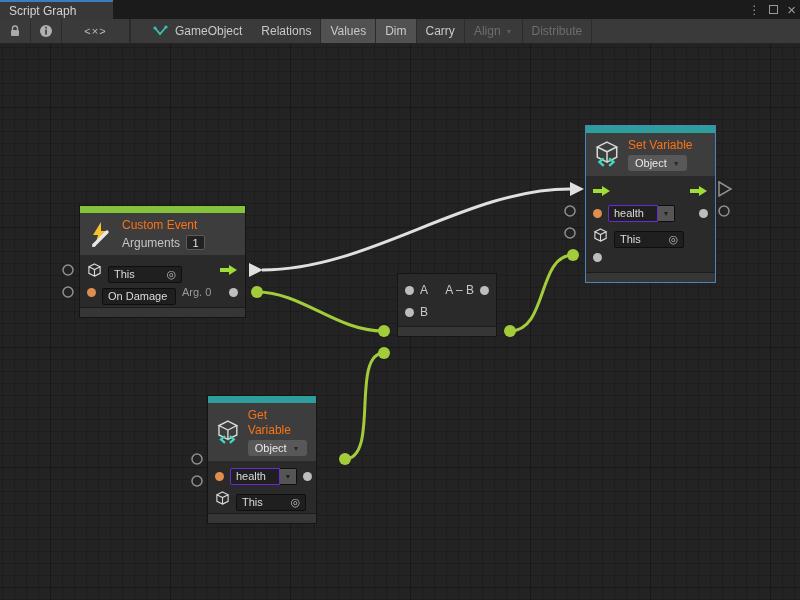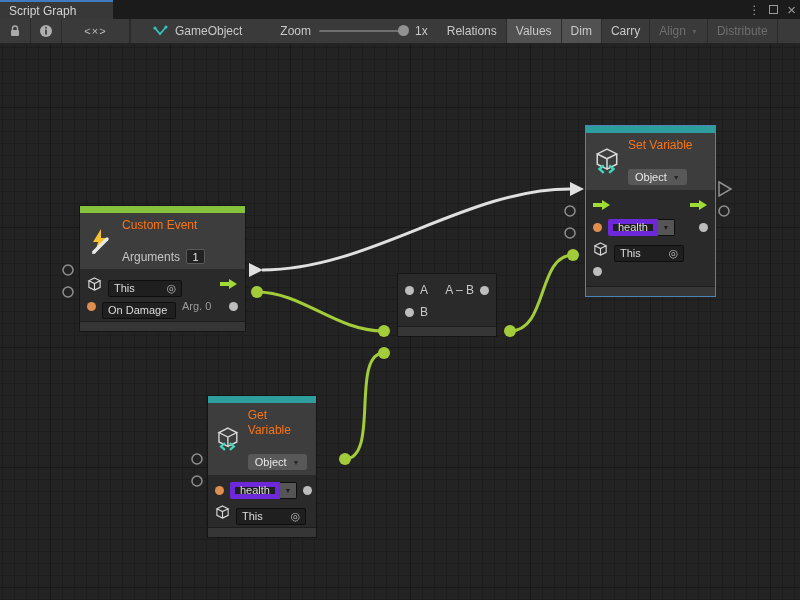--- a/index.html
+++ b/index.html
@@ -42,38 +42,38 @@
     background-size:120px 120px, 120px 120px, 12px 12px, 12px 12px;
     background-position:50px 63px, 50px 63px, 2px 3px, 2px 3px; }
   .wires { position:absolute; top:0; left:0; width:800px; height:556px; }
 
   
   .node { position:absolute; background:#2a2a2a; border:1px solid #151515; }
   .node.selected { border:1px solid #4d83b8; }
   .accent { height:7px; }
   .nhead { background:#3d3d3d; display:flex; align-items:center; gap:8px; padding:5px 8px; }
   .nhead .ttl { font-size:12px; color:#f97316; line-height:15px; }
-  .nhead .sub { display:flex; align-items:center; gap:6px; margin-top:16px; }
+  .nhead .sub { display:flex; align-items:center; gap:6px; margin-top:2px; }
   .nbody { padding:4px 0; }
   .prow { display:flex; align-items:center; height:22px; padding:0 7px; gap:6px; font-size:12px; color:#c8c8c8; }
   .nfoot { height:10px; background:#363636; border-top:1px solid #1c1c1c; }
 
   .dot { width:9px; height:9px; border-radius:50%; flex:0 0 auto; }
   .dot.orange { background:#e08e4e; }
   .dot.gray { background:#bdbdbd; }
 
   .field { display:flex; align-items:center; justify-content:space-between; background:#1f1f1f;
            border:1px solid #0e0e0e; border-radius:2px; height:17px; padding:0 5px;
            color:#dcdcdc; font-size:11px; flex:0 0 auto;margin-top:8px; }
   .field .tgt { color:#c0c0c0; font-size:11px; line-height:1; }
   .dd-gray { display:flex; align-items:center; gap:6px; background:#585858; border-radius:3px;
              height:16px; padding:0 7px; color:#e8e8e8; font-size:11px; }
   .dd-gray .arr { font-size:7px; color:#262626; }
   .dd-dark { display:flex; flex:0 0 auto; height:17px; }
-  .dd-dark .txt { background:#1f1f1f; border:5px solid #6d28d9; border-radius:2px 0 0 2px;
+  .dd-dark .txt { background:#1f1f1f; border:1px solid #6d28d9; border-radius:2px 0 0 2px;
                   width:50px; display:flex; align-items:center; padding:0 5px; color:#dcdcdc; font-size:11px; }
   .dd-dark .btn { width:17px; background:#555555; border:1px solid #0e0e0e; border-left:0;
                   border-radius:0 2px 2px 0; display:flex; align-items:center; justify-content:center;
                   color:#1e1e1e; font-size:7px; }
   .argl { color:#9a9a9a; font-size:11px; }
   .minus-bar { width:17px; height:4px; background:#f0f0f0; border-radius:2px; }
   .push { margin-left:auto; }
 </style>
 </head>
 <body>
@@ -111,27 +111,20 @@
 
     <div class="gameobj">
       <svg width="15" height="14" viewBox="0 0 15 14">
         <path d="M2 4 L7 10 L13 3" fill="none" stroke="#34c3b5" stroke-width="1.8"></path>
         <circle cx="2" cy="4" r="1.6" fill="#34c3b5"></circle>
         <circle cx="13" cy="3" r="1.6" fill="#34c3b5"></circle>
       </svg>
       <span>GameObject</span>
     </div>
 
-    <div class="zoomgrp">
-      <span>Zoom</span>
-      <div class="zoom-track">
-        <div class="zoom-handle"></div>
-      </div>
-      <span>1x</span>
-    </div>
 
     <div class="tbtn">
       <span>Relations</span>
     </div>
     <div class="tbtn active">
       <span>Values</span>
     </div>
     <div class="tbtn active">
       <span>Dim</span>
     </div>

